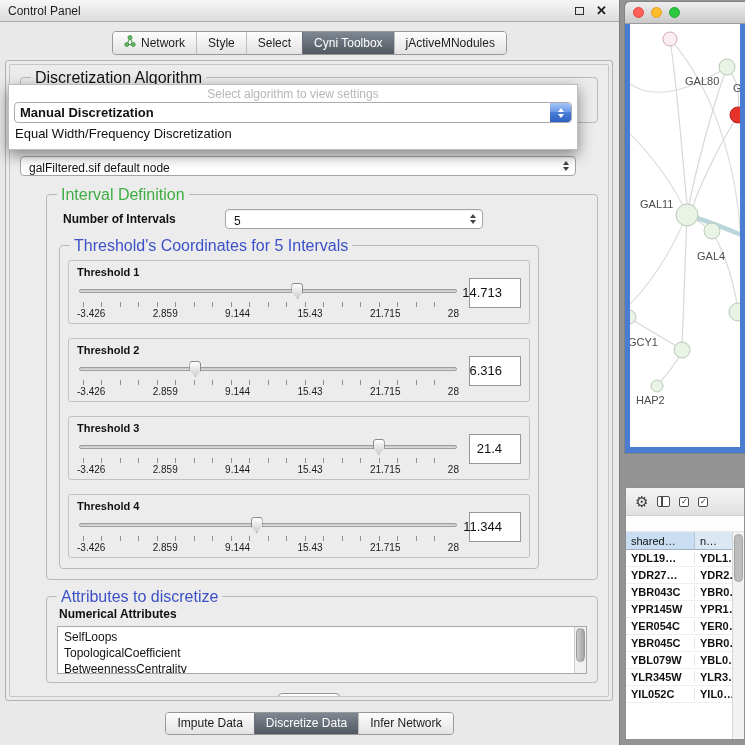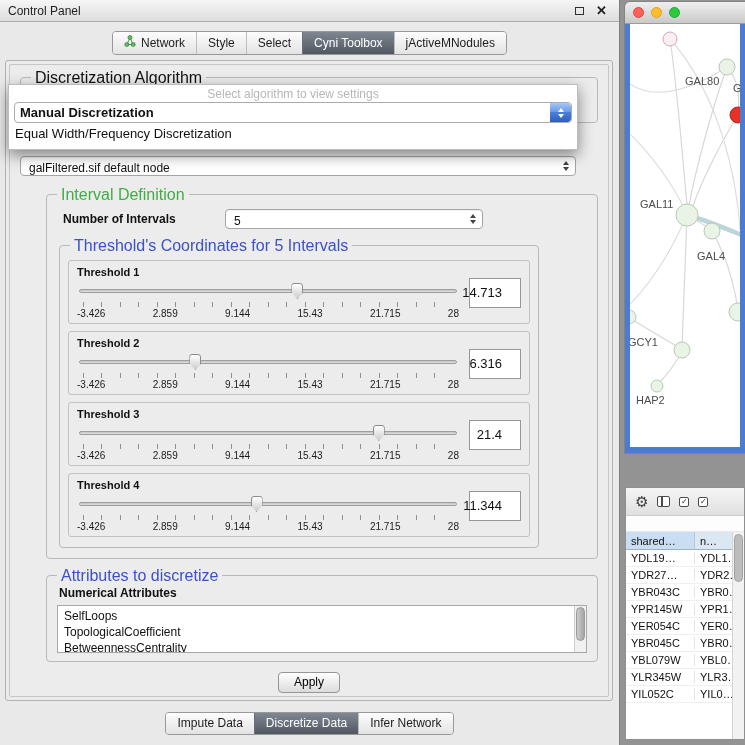--- a/index.html
+++ b/index.html
@@ -51,21 +51,21 @@
   .tri-down { width:0; height:0; border-left:3.5px solid transparent; border-right:3.5px solid transparent;
               border-top:4px solid #444; display:block; }
   .tri-up.w { border-bottom-color:#fff; } .tri-down.w { border-top-color:#fff; }
 
   .interval-group { margin-top:18px; margin-left:26px; padding:14px 10px 10px; }
   .noi-row { display:flex; align-items:center; gap:10px; padding-left:6px; }
   .noi-label { font-weight:bold; font-size:12px; width:152px; }
   .noi-combo { width:258px; }
 
   .thresholds-group { margin-top:16px; margin-left:2px; width:480px; padding:14px 8px 10px;
-                      display:flex; flex-direction:column; gap:7px; }
+                      display:flex; flex-direction:column; gap:14px; }
   .threshold-panel { border:1px solid #c2c2c2; border-radius:3px; padding:5px 8px 4px; display:flex; }
   .th-left { flex:1; min-width:0; }
   .th-label { font-weight:bold; font-size:11px; }
   .slider { position:relative; height:20px; margin-top:3px; }
   .track { position:absolute; left:2px; right:2px; top:8px; height:4px;
            background:linear-gradient(#c3c3c3,#e0e0e0); border:1px solid #9e9e9e; border-radius:3px; }
   .thumb { position:absolute; top:2px; width:12px; height:16px;
            background:linear-gradient(#ffffff,#cdcdcd); border:1px solid #8c8c8c; border-radius:3px;
            clip-path:polygon(0 0,100% 0,100% 58%,50% 100%,0 58%); }
   .ticks { height:5px; margin:1px 6px 0;
@@ -128,21 +128,21 @@
   .cols-icon { width:13px; height:11px; border:1.5px solid #4a4a4a; border-radius:2px; position:relative; background:#fff; }
   .cols-icon::before { content:""; position:absolute; left:3px; top:0; bottom:0; width:1.5px; background:#4a4a4a; }
   .chk-icon { width:10px; height:10px; border:1.5px solid #4a4a4a; border-radius:2px;
               font-size:8px; line-height:7px; color:#2a2a2a; text-align:center; background:#fff; }
   .tp-gap { height:16px; background:#fdfdfd; border-bottom:1px solid #e8e8e8; }
   .tp-header { display:flex; height:18px; font-size:11px; }
   .tp-header .th { display:flex; align-items:center; padding:0 5px; border-right:1px solid #b9c6d4;
                    border-bottom:1px solid #9fb0c0; white-space:nowrap; overflow:hidden; }
   .th.c1 { width:69px; background:var(--header_selected_col,#c9def2); }
   .th.c2 { flex:1; background:#dbe7f3; border-right:none; }
-  .tr { display:flex; height:17px; border-bottom:1px solid #efefef; font-size:11px; align-items:center; }
+  .tr { display:flex; height:17px; border-bottom:1px solid #efefef; font-size:11px; align-items:center;font-weight:bold; }
   .tr .td { padding:0 5px; white-space:nowrap; overflow:hidden; }
   .td.c1 { width:69px; border-right:1px solid #e4e4e4; }
   .td.c2 { flex:1; }
   .tp-scroll { position:absolute; right:0; top:44px; bottom:0; width:12px; background:#f2f2f2; border-left:1px solid #d4d4d4; }
   .tp-thumb { position:absolute; left:1px; right:1px; top:2px; height:48px;
               background:#bdbdbd; border:1px solid #a2a2a2; border-radius:5px; }
 </style>
 </head>
 <body>
 

